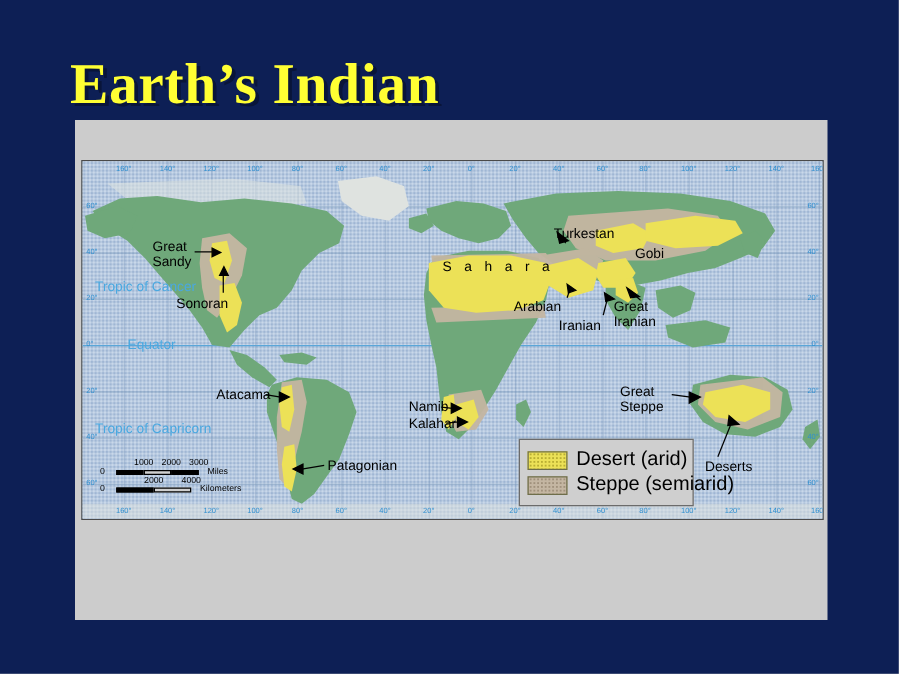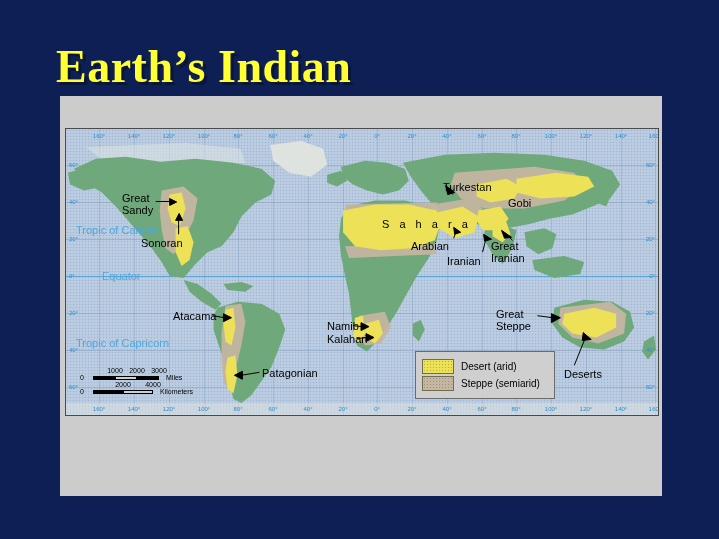--- a/index.html
+++ b/index.html
@@ -112,21 +112,21 @@
   .swatch.desert{
     background-color:#ece157;
     background-image:radial-gradient(#b9ae33 0.7px, transparent 0.8px);
     background-size:3px 3px;
   }
   .swatch.steppe{
     background-color:#c4b6a2;
     background-image:radial-gradient(#a0917c 0.7px, transparent 0.8px);
     background-size:3px 3px;
   }
-  .legend-text{font-size:10px;color:#000;white-space:nowrap;}
+  .legend-text{font-size:16px;color:#000;white-space:nowrap;}
 
   
   #scale-bar{
     position:absolute;
     left:14px; top:243px;
     font-size:7px;color:#000;
   }
   .scale-line{display:flex;align-items:center;height:11px;}
   .scale-zero{width:10px;text-align:left;}
   .scale-track{position:relative;height:4px;margin:0 3px;display:flex;}
@@ -339,21 +339,21 @@
 
     <div class="zone-label" style="left:10px;top:95px;">Tropic of Cancer</div>
     <div class="zone-label" style="left:36px;top:141px;">Equator</div>
     <div class="zone-label" style="left:10px;top:208px;">Tropic of Capricorn</div>
 
     <div class="dlabel" style="left:56px;top:64px;">Great</div>
     <div class="dlabel" style="left:56px;top:76px;">Sandy</div>
     <div class="dlabel" style="left:75px;top:109px;">Sonoran</div>
     <div class="dlabel" style="left:107px;top:182px;">Atacama</div>
     <div class="dlabel" style="left:196px;top:239px;">Patagonian</div>
-    <div class="dlabel spaced" style="left:288px;top:90px;margin-left:28px;">S a h a r a</div>
+    <div class="dlabel spaced" style="left:288px;top:80px;">S a h a r a</div>
     <div class="dlabel" style="left:345px;top:112px;">Arabian</div>
     <div class="dlabel" style="left:381px;top:127px;">Iranian</div>
     <div class="dlabel" style="left:377px;top:53px;">Turkestan</div>
     <div class="dlabel" style="left:442px;top:69px;">Gobi</div>
     <div class="dlabel" style="left:425px;top:112px;">Great</div>
     <div class="dlabel" style="left:425px;top:124px;">Iranian</div>
     <div class="dlabel" style="left:261px;top:192px;">Namib</div>
     <div class="dlabel" style="left:261px;top:205px;">Kalahari</div>
     <div class="dlabel" style="left:430px;top:180px;">Great</div>
     <div class="dlabel" style="left:430px;top:192px;">Steppe</div>

